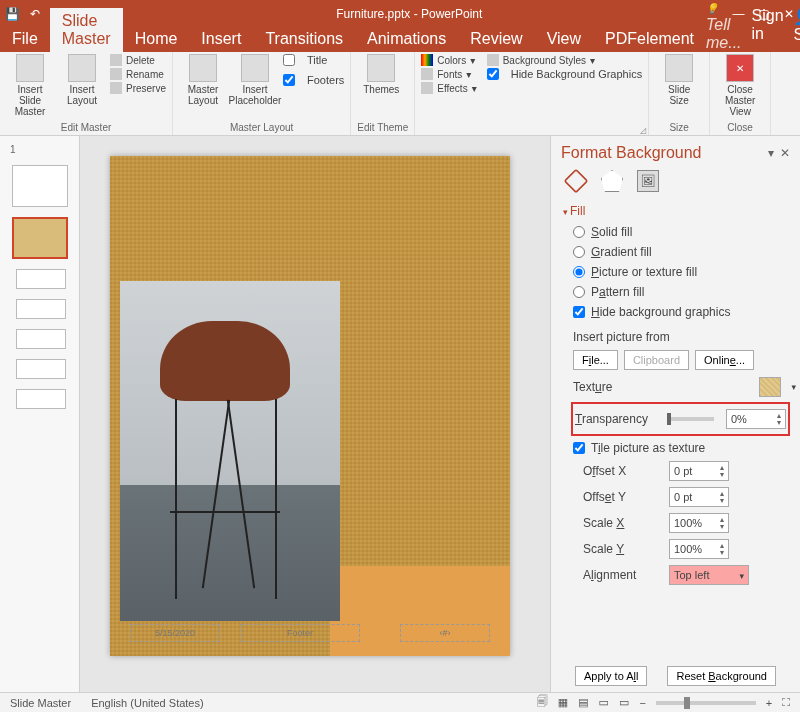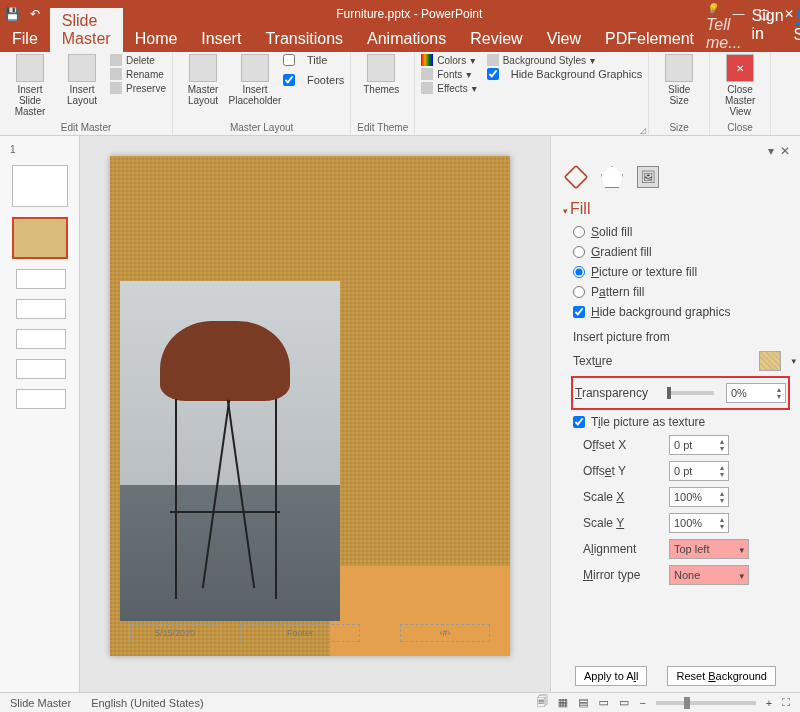--- a/index.html
+++ b/index.html
@@ -57,21 +57,21 @@
 
 .pane { width: 250px; background: #f3f3f3; border-left: 1px solid #d0d0d0; display:flex; flex-direction:column; font-size: 12px;}
 .pane-head { padding: 8px 10px 4px 10px; color:#b7472a; font-size: 16px; display:flex; align-items:center;}
 .pane-head .pclose { margin-left:auto; display:flex; gap:6px; color:#666; font-size:12px;}
 .pane-icons { display:flex; gap:14px; padding: 4px 14px 8px 14px;}
 .pane-icons .picon { width:22px; height:22px; border:1px solid #888; }
 .pane-icons .picon.active { border:2px solid #b7472a; border-radius:3px; transform: rotate(45deg) scale(.8);}
 .pane-icons .picon.penta { clip-path: polygon(50% 0%, 100% 38%, 82% 100%, 18% 100%, 0% 38%); background:#fff;}
 .pane-body { flex:1; overflow:auto; padding: 0 4px 8px 12px; position:relative;}
 .pane-body::-webkit-scrollbar{width:16px;} 
-.section-title { color:#b7472a; font-size:16px; padding:4px 0; }
+.section-title { color:#b7472a; font-size:12px; padding:4px 0; }
 .section-title::before{ content:"▾ "; font-size:9px;}
 .radio, .check { display:flex; align-items:center; gap:6px; padding:3px 0 3px 10px; font-size:12px;}
 .radio input, .check input { width:12px; height:12px;}
 .subhead { padding: 8px 0 4px 10px; font-size: 12px;}
 .btnrow { display:flex; gap:6px; padding: 2px 0 4px 10px;}
 .pbtn { border:1px solid #aaa; background:#fff; padding:3px 8px; font-size:11px; cursor:pointer;}
 .pbtn.disabled { color:#aaa; }
 .field { display:flex; align-items:center; padding:3px 0 3px 20px; gap:6px;}
 .field .lab { width: 80px; font-size:12px;}
 .field .spin { border:1px solid #aaa; background:#fff; width:60px; height:20px; display:flex; align-items:center; padding:0 4px; font-size:11px; justify-content:space-between;}
@@ -265,20 +265,21 @@
         <div class="footrest"></div>
       </div>
       <div class="ph ph1">5/15/2020</div>
       <div class="ph ph2">Footer</div>
       <div class="ph ph3">‹#›</div>
     </div>
   </div>
 
   <div class="pane">
     <div class="pane-head">
+      <span>Format Background</span>
       <span class="pclose">
           <span>▾</span>
           <span>✕</span>
         </span>
     </div>
     <div class="pane-icons">
       <div class="picon active"></div>
       <div class="picon penta"></div>
       <div class="picon pic"></div>
     </div>
@@ -299,20 +300,25 @@
       <label class="radio">
           <input type="radio" name="fill" style="">
           <span>P<u class="accel">a</u>ttern fill</span>
         </label>
       <label class="check">
           <input type="checkbox" checked="" style="">
           <span><u class="accel">H</u>ide background graphics</span>
         </label>
 
       <div class="subhead">Insert picture from</div>
+      <div class="btnrow">
+        <button class="pbtn"><span>F<u class="accel">i</u>le...</span></button>
+        <button class="pbtn disabled">Clipboard</button>
+        <button class="pbtn"><span>Onlin<u class="accel">e</u>...</span></button>
+      </div>
 
       <div class="field" style="padding-left:10px;">
         <span class="lab">Text<u class="accel">u</u>re</span>
         <div class="texture-swatch"></div>
           <span style="font-size:9px;">▾</span>
       </div>
 
       <div class="hl">
         <div class="field" style="padding-left:0;">
           <span class="lab"><u class="accel">T</u>ransparency</span>
@@ -356,27 +362,20 @@
           <span class="lab">Scale <u class="accel">Y</u></span>
           <div class="spin">
             <span>100%</span>
             <span class="arrows">▴<br>▾</span>
           </div>
         </div>
       <div class="field">
           <span class="lab">A<u class="accel">l</u>ignment</span>
           <div class="drop">
             <span>Top left</span>
-            <span class="dn"></span>
-          </div>
-        </div>
-      <div class="field">
-          <span class="lab"><u class="accel">M</u>irror type</span>
-          <div class="drop">
-            <span>None</span>
             <span class="dn"></span>
           </div>
         </div>
     </div>
     <div class="pane-foot">
       <button class="pbtn"><span>Apply to A<u class="accel">l</u>l</span></button>
       <button class="pbtn"><span>Reset <u class="accel">B</u>ackground</span></button>
     </div>
   </div>
 </div>

